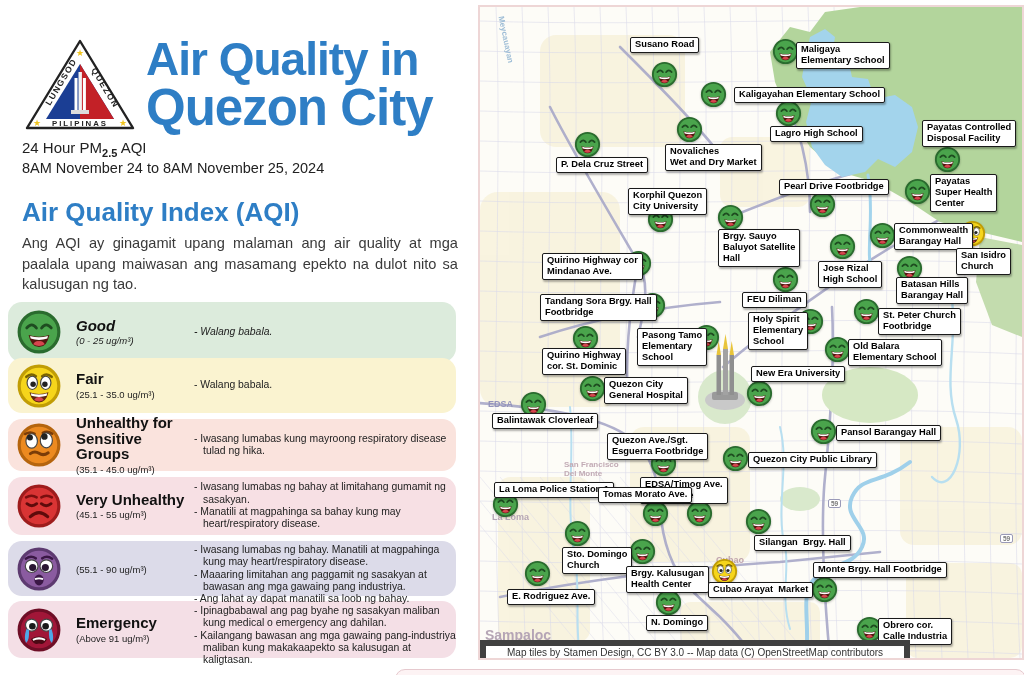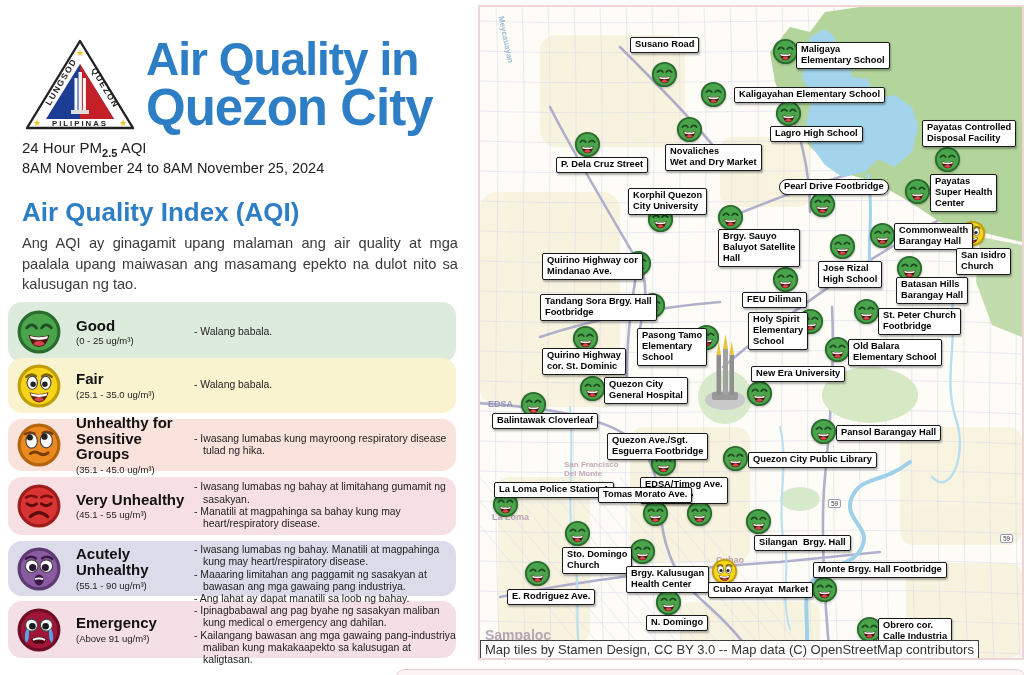--- a/index.html
+++ b/index.html
@@ -34,21 +34,21 @@
   #map-bg{position:absolute;left:0;top:0;}
   .map-face{position:absolute;width:27px;height:27px;z-index:3;}
   .map-face svg{display:block;filter:drop-shadow(0 1px 1px rgba(0,0,0,.25));}
   .map-label{position:absolute;z-index:4;background:#ffffff;border:1.3px solid #1a1a1a;border-radius:2px;
              padding:1px 4px 2px 4px;font-size:9.3px;font-weight:bold;color:#000;line-height:1.18;
              white-space:pre;box-shadow:1px 1.5px 2px rgba(0,0,0,.3);}
   .map-bg-label{position:absolute;z-index:1;white-space:pre;font-weight:bold;}
   .shield{position:absolute;z-index:1;background:#fff;border:1px solid #9a9ab8;border-radius:2px;
           font-size:6.5px;color:#777;padding:0 2px;font-weight:bold;}
   #attribution{position:absolute;left:0px;top:633px;z-index:5;background:rgba(255,255,255,.95);
-               border:1px solid #404040;font-size:13px;color:#333;padding:1px 4px;white-space:nowrap;}
+               border:6px solid #404040;font-size:10px;color:#333;padding:1px 21px;white-space:nowrap;}
   #bottom-strip{left:395px;top:669px;width:629px;height:12px;background:#fdf3f4;
                 border:1.5px solid #e6c9ce;border-radius:10px 10px 0 0;}
 </style>
 </head>
 <body>
 
 <div class="abs" id="logo">
   <svg width="112" height="94" viewBox="0 0 112 94">
     <polygon points="56,3 109,90 3,90" fill="#ffffff" stroke="#222" stroke-width="2.4" stroke-linejoin="round"></polygon>
     <polygon points="56,26 90,81 22,81" fill="#1b3e94"></polygon>
@@ -71,21 +71,21 @@
   <div class="t2">Quezon City</div>
 </div>
 
 <div class="abs" id="metric"><span>24 Hour PM</span><sub>2.5</sub><span> AQI</span></div>
 <div class="abs" id="daterange">8AM November 24 to 8AM November 25, 2024</div>
 
 <div class="abs" id="aqi-heading">Air Quality Index (AQI)</div>
 <div class="abs" id="aqi-desc">Ang AQI ay ginagamit upang malaman ang air quality at mga paalala upang maiwasan ang masamang epekto na dulot nito sa kalusugan ng tao.</div>
 
 <div id="legend">
-  <div class="legend-row" style="background-color: rgb(220, 235, 220); top: 302px; height: 60px;">
+  <div class="legend-row" style="background-color: rgb(220, 235, 220); top: 302px; height: 60px; font-style: italic;">
     <span class="legend-face">
         <svg width="46" height="46" viewBox="0 0 32 32">
           <circle cx="16" cy="16" r="13.8" fill="#4aa44c" stroke="#2a6b2e" stroke-width="2.2"></circle>
           <path d="M7.5 13.2 Q11 8.8 14.2 13.2" stroke="#1e4c20" stroke-width="2" fill="none" stroke-linecap="round"></path>
           <path d="M17.8 13.2 Q21 8.8 24.5 13.2" stroke="#1e4c20" stroke-width="2" fill="none" stroke-linecap="round"></path>
           <path d="M8.8 18 Q16 20.5 23.2 18 Q21.5 26.5 16 26.5 Q10.5 26.5 8.8 18 Z" fill="#51170f"></path>
           <path d="M9.8 18.7 Q16 20.7 22.2 18.7 L21.8 20.6 Q16 22.4 10.2 20.6 Z" fill="#ffffff"></path>
           <path d="M12 24.6 Q16 26.8 20 24.6 Q18.5 22 16 22.4 Q13.5 22 12 24.6 Z" fill="#d6454e"></path>
         </svg>
       </span>
@@ -169,21 +169,20 @@
           <path d="M18.2 8.6 Q21.6 6.4 25.2 8.8" stroke="#3a1745" stroke-width="1.7" fill="none" stroke-linecap="round"></path>
           <circle cx="10.9" cy="14" r="4.4" fill="#fff" stroke="#444" stroke-width="0.8"></circle>
           <circle cx="21.1" cy="14" r="4.4" fill="#fff" stroke="#444" stroke-width="0.8"></circle>
           <circle cx="11.6" cy="15" r="2.5" fill="#2a1733"></circle>
           <circle cx="20.4" cy="15" r="2.5" fill="#2a1733"></circle>
           <ellipse cx="16" cy="23.6" rx="3.2" ry="3.8" fill="#3a1745"></ellipse>
           <path d="M13 22.4 Q16 21.4 19 22.4 L18.6 23.6 Q16 22.8 13.4 23.6 Z" fill="#fff"></path>
         </svg>
       </span>
     <span class="legend-text">
-      <div class="legend-name">Acutely Unhealthy</div>
       <div class="legend-range">(55.1 - 90  ug/m³)</div>
     </span>
     <span class="legend-desc">
         <div class="bullet">- Iwasang lumabas ng bahay. Manatili at magpahinga kung may heart/respiratory disease.</div>
         <div class="bullet">- Maaaring limitahan ang paggamit ng sasakyan at bawasan ang mga gawaing pang industriya.</div>
       </span>
   </div>
   <div class="legend-row" style="background-color: rgb(244, 223, 230); top: 601px; height: 57px;">
     <span class="legend-face">
         <svg width="46" height="46" viewBox="0 0 32 32">
@@ -429,21 +428,21 @@
       <div class="map-face" style="left: 328.5px; top: 183.5px;">
         <svg width="27" height="27" viewBox="0 0 32 32">
           <circle cx="16" cy="16" r="13.8" fill="#4aa44c" stroke="#2a6b2e" stroke-width="2.2"></circle>
           <path d="M7.5 13.2 Q11 8.8 14.2 13.2" stroke="#1e4c20" stroke-width="2" fill="none" stroke-linecap="round"></path>
           <path d="M17.8 13.2 Q21 8.8 24.5 13.2" stroke="#1e4c20" stroke-width="2" fill="none" stroke-linecap="round"></path>
           <path d="M8.8 18 Q16 20.5 23.2 18 Q21.5 26.5 16 26.5 Q10.5 26.5 8.8 18 Z" fill="#51170f"></path>
           <path d="M9.8 18.7 Q16 20.7 22.2 18.7 L21.8 20.6 Q16 22.4 10.2 20.6 Z" fill="#ffffff"></path>
           <path d="M12 24.6 Q16 26.8 20 24.6 Q18.5 22 16 22.4 Q13.5 22 12 24.6 Z" fill="#d6454e"></path>
         </svg>
       </div>
-      <div class="map-label" style="left: 299px; top: 172px; border-radius: 8px;">Pearl Drive Footbridge</div>
+      <div class="map-label" style="left: 299px; top: 172px;">Pearl Drive Footbridge</div>
       <div class="map-face" style="left: 166.5px; top: 198.5px;">
         <svg width="27" height="27" viewBox="0 0 32 32">
           <circle cx="16" cy="16" r="13.8" fill="#4aa44c" stroke="#2a6b2e" stroke-width="2.2"></circle>
           <path d="M7.5 13.2 Q11 8.8 14.2 13.2" stroke="#1e4c20" stroke-width="2" fill="none" stroke-linecap="round"></path>
           <path d="M17.8 13.2 Q21 8.8 24.5 13.2" stroke="#1e4c20" stroke-width="2" fill="none" stroke-linecap="round"></path>
           <path d="M8.8 18 Q16 20.5 23.2 18 Q21.5 26.5 16 26.5 Q10.5 26.5 8.8 18 Z" fill="#51170f"></path>
           <path d="M9.8 18.7 Q16 20.7 22.2 18.7 L21.8 20.6 Q16 22.4 10.2 20.6 Z" fill="#ffffff"></path>
           <path d="M12 24.6 Q16 26.8 20 24.6 Q18.5 22 16 22.4 Q13.5 22 12 24.6 Z" fill="#d6454e"></path>
         </svg>
       </div>

